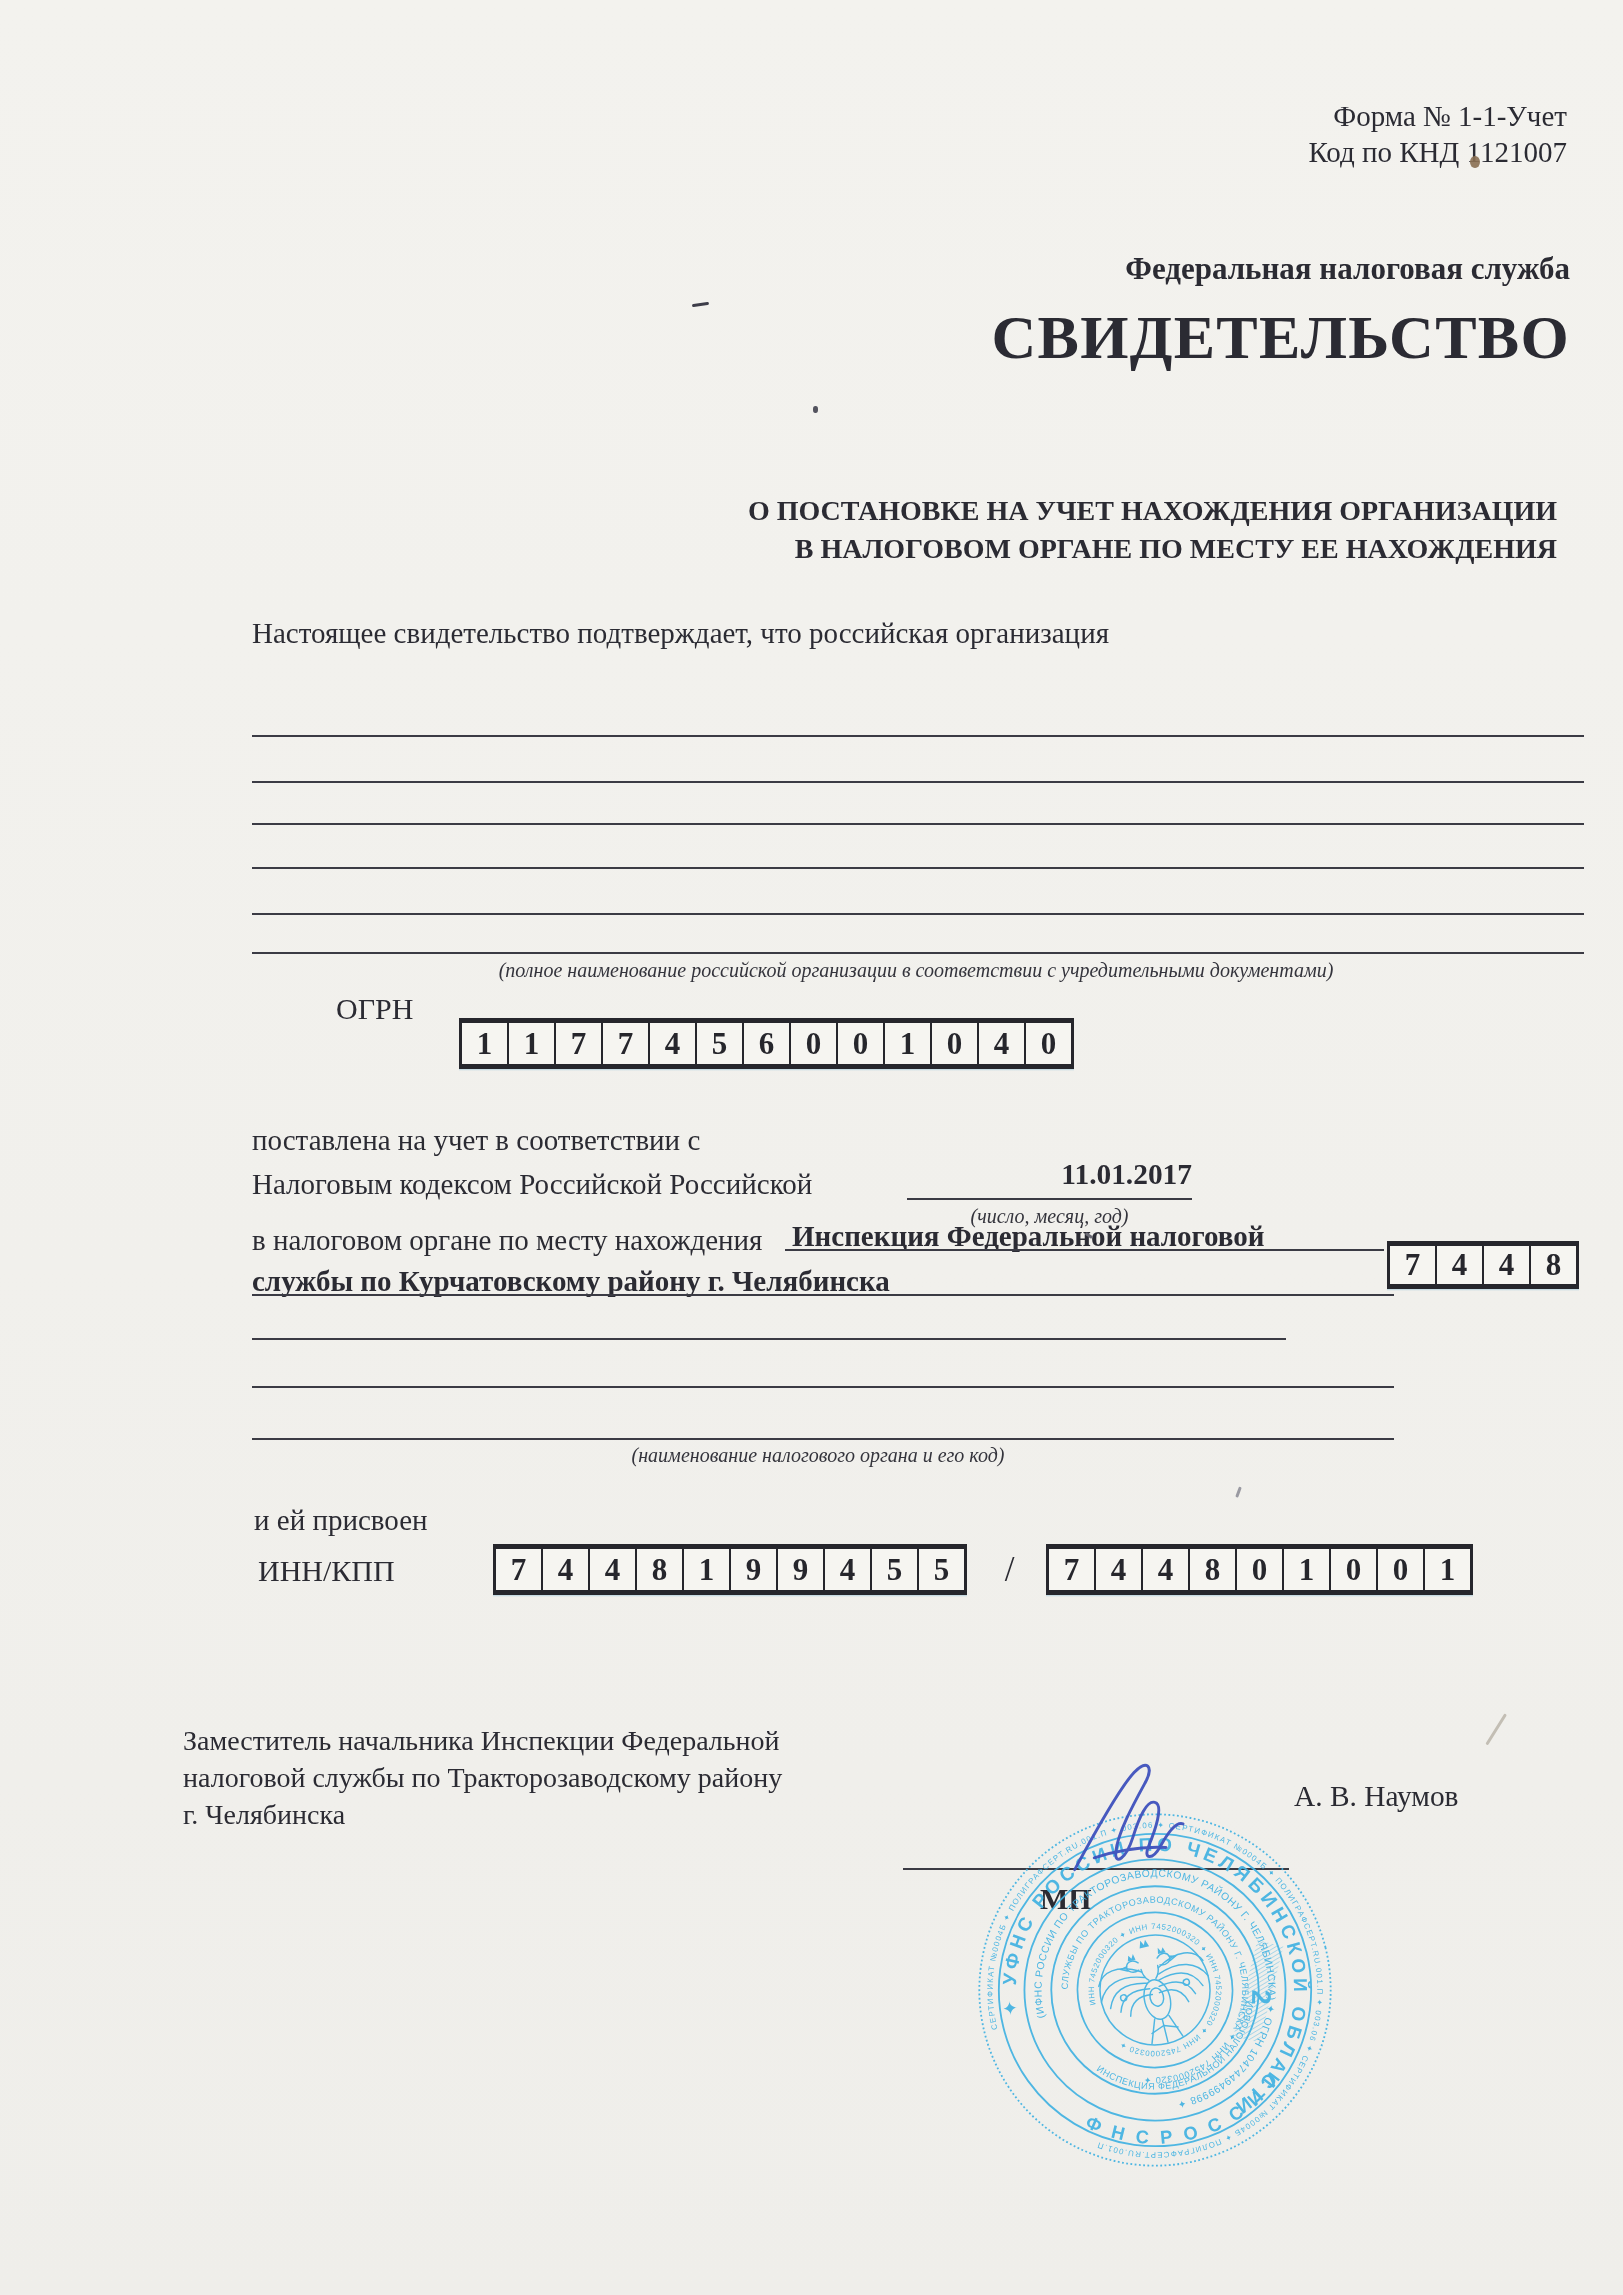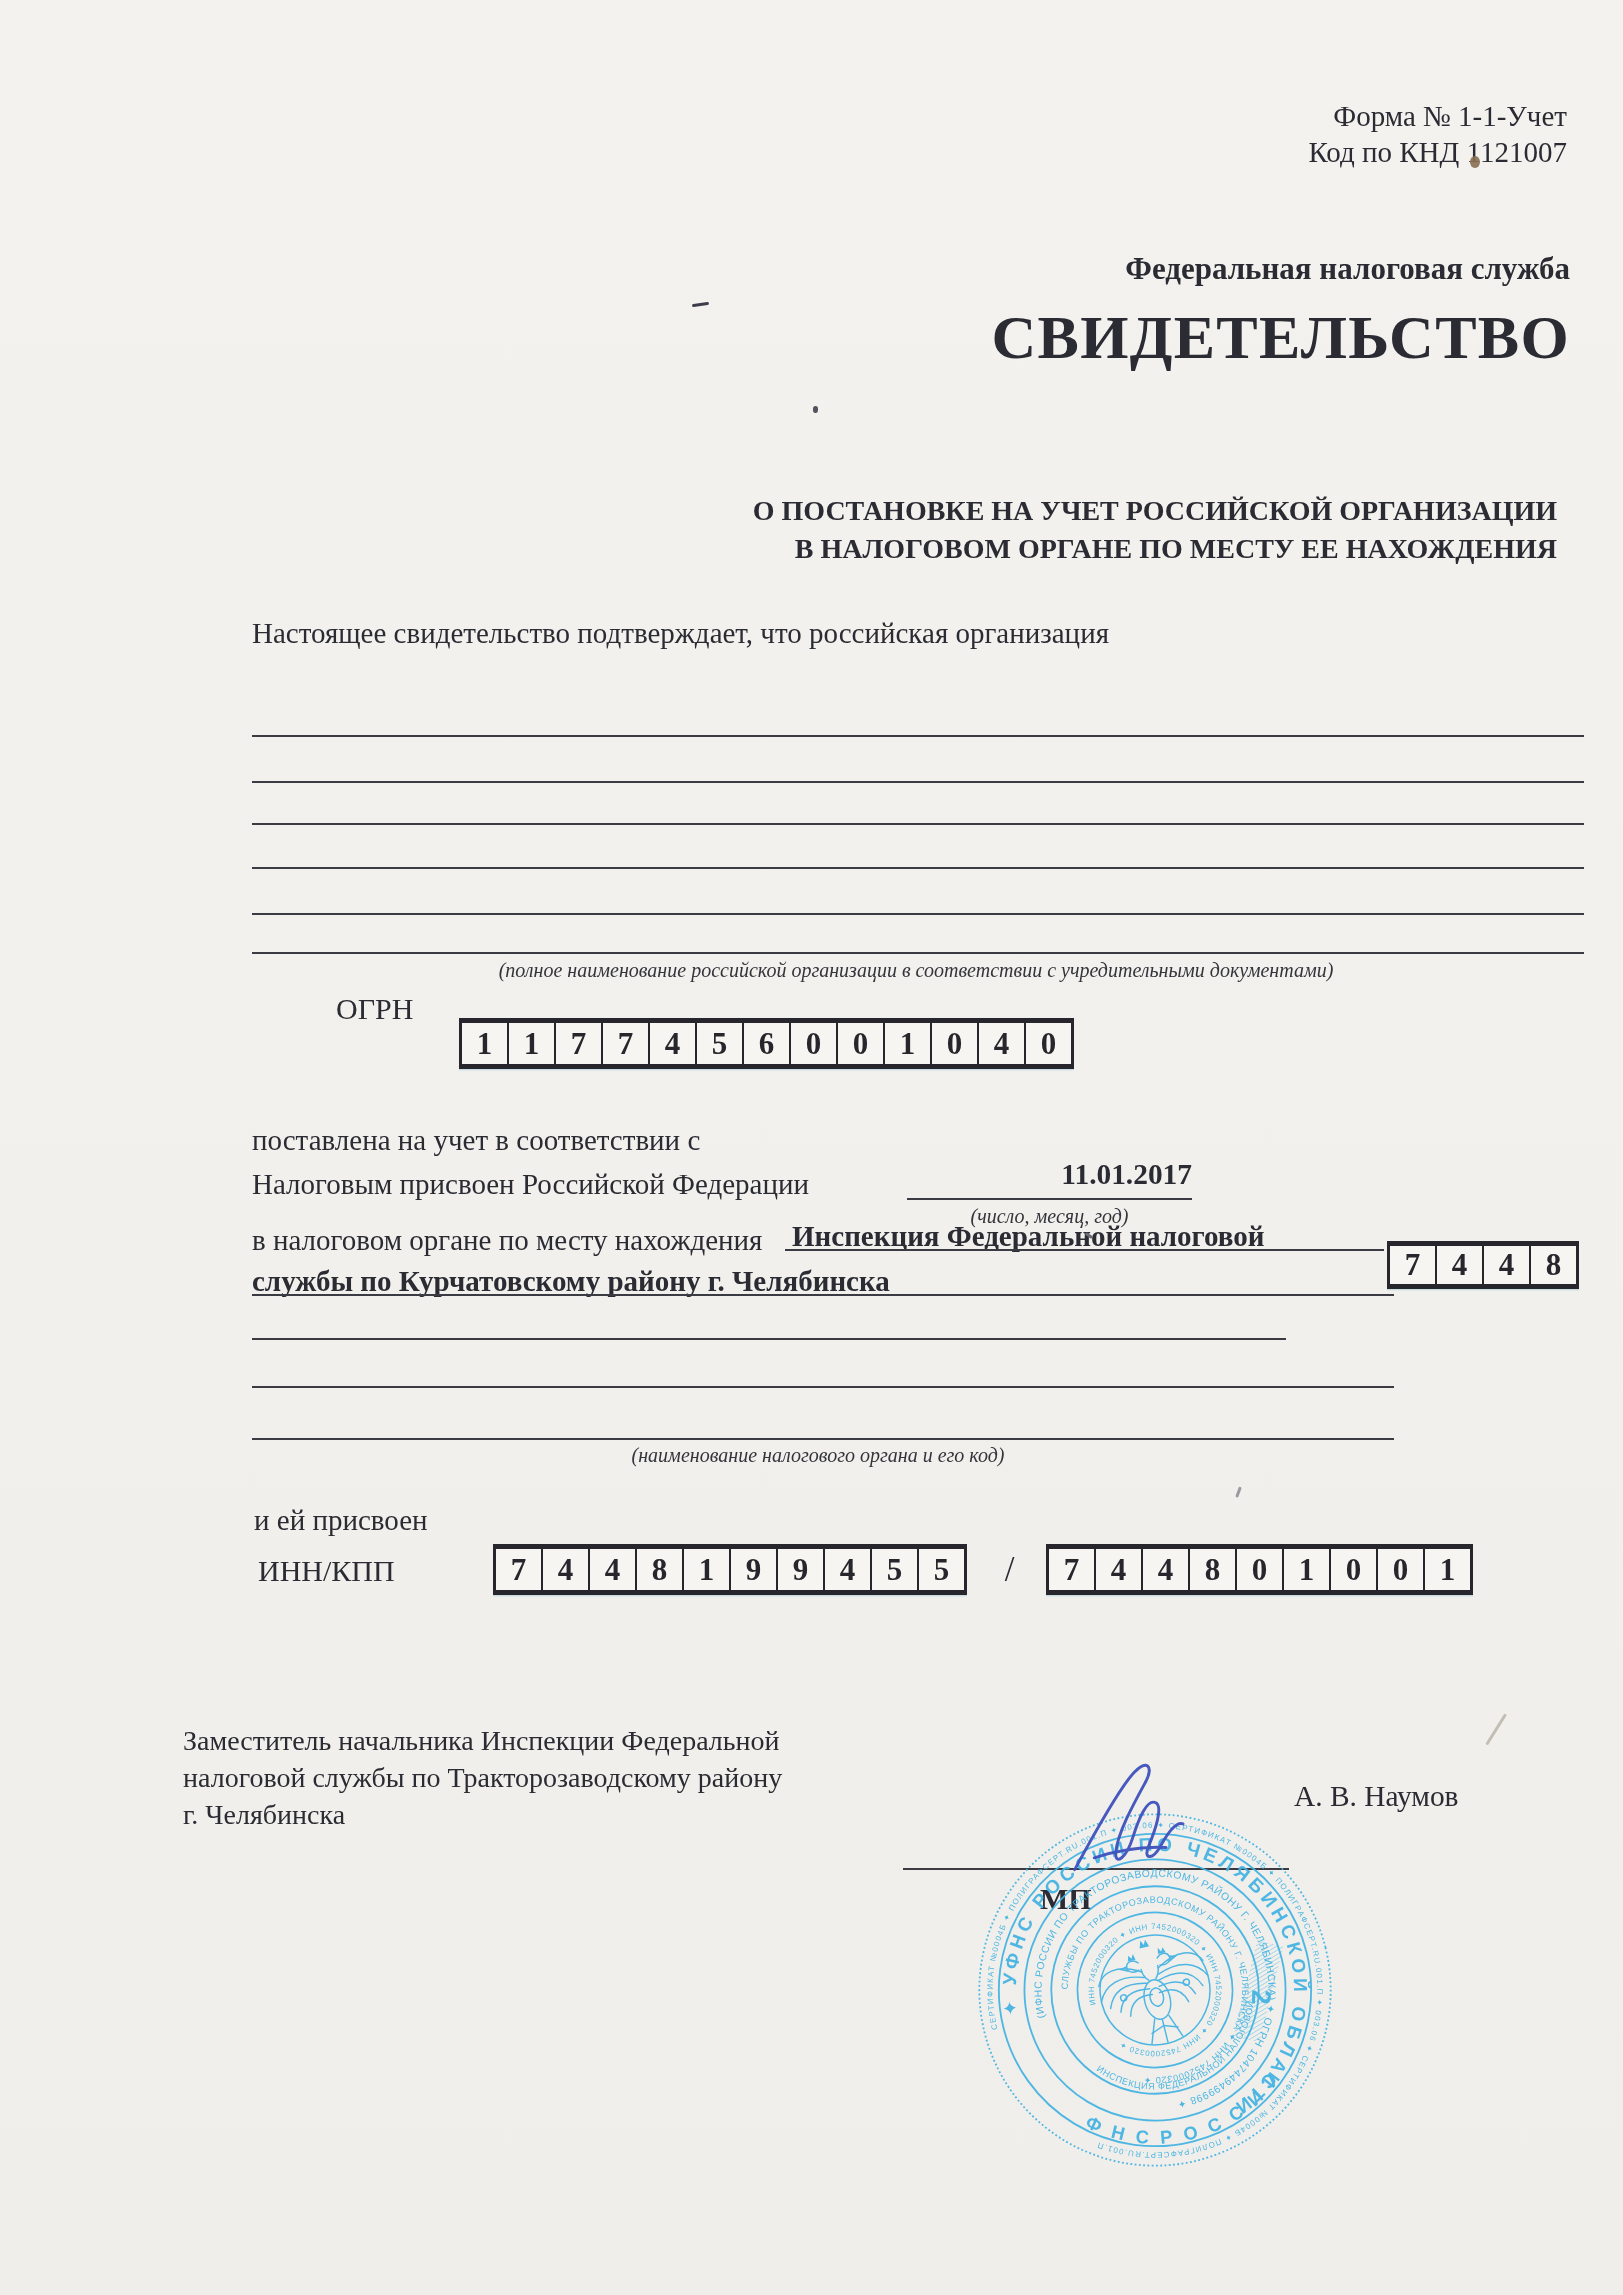--- a/index.html
+++ b/index.html
@@ -47,21 +47,21 @@
 
   <div class="abs rt t44" style="left:1047px;top:98px;width:520px;">
     <div>Форма № 1-1-Учет</div>
     <div>Код по КНД 1121007</div>
   </div>
 
   <div class="abs ctr b" style="left:222px;top:251px;width:1348px;font-size:31px;">Федеральная налоговая служба</div>
   <div class="abs ctr b" style="left:222px;top:302px;width:1348px;font-size:62px;letter-spacing:1.3px;">СВИДЕТЕЛЬСТВО</div>
 
   <div class="abs ctr b" style="left:209px;top:492px;width:1348px;font-size:28px;line-height:38px;">
-    <div>О ПОСТАНОВКЕ НА УЧЕТ РОССИЙСКОЙ ОРГАНИЗАЦИИ</div>
+    <div>О ПОСТАНОВКЕ НА УЧЕТ НАХОЖДЕНИЯ ОРГАНИЗАЦИИ</div>
     <div>В НАЛОГОВОМ ОРГАНЕ  ПО МЕСТУ ЕЕ НАХОЖДЕНИЯ</div>
   </div>
 
   <div class="abs t44" style="left:252px;top:615px;width:1332px;">Настоящее свидетельство подтверждает, что российская организация</div>
 
   <div class="abs rule" style="left:252px;top:735px;width:1332px;"></div>
   <div class="abs rule" style="left:252px;top:781px;width:1332px;"></div>
   <div class="abs rule" style="left:252px;top:823px;width:1332px;"></div>
   <div class="abs rule" style="left:252px;top:867px;width:1332px;"></div>
   <div class="abs rule" style="left:252px;top:913px;width:1332px;"></div>
@@ -80,21 +80,21 @@
     <span class="cell">6</span>
     <span class="cell">0</span>
     <span class="cell">0</span>
     <span class="cell">1</span>
     <span class="cell">0</span>
     <span class="cell">4</span>
     <span class="cell">0</span>
   </div>
 
   <div class="abs t44" style="left:252px;top:1122px;">поставлена на учет в соответствии с</div>
-  <div class="abs t44" style="left:252px;top:1166px;">Налоговым присвоен Российской Федерации</div>
+  <div class="abs t44" style="left:252px;top:1166px;">Налоговым кодексом Российской Российской</div>
   <div class="abs ctr b" style="left:907px;top:1158px;width:285px;font-size:29.4px;border-bottom:2px solid #3b3b44;padding-bottom:6.5px;">11.01.2017</div>
   <div class="abs ctr caption" style="left:907px;top:1205px;width:285px;">(число, месяц, год)</div>
 
   <div class="abs t44" style="left:252px;top:1222px;">в налоговом органе по месту нахождения</div>
   <div class="abs b t44" style="left:792px;top:1218px;">Инспекция Федеральной налоговой</div>
   <div class="abs rule" style="left:785px;top:1249px;width:599px;"></div>
   <div class="abs b t44" style="left:252px;top:1263px;">службы по Курчатовскому району г. Челябинска</div>
   <div class="abs rule" style="left:252px;top:1294px;width:1142px;"></div>
 
   <div class="abs cells" style="left:1387px;top:1241px;">

